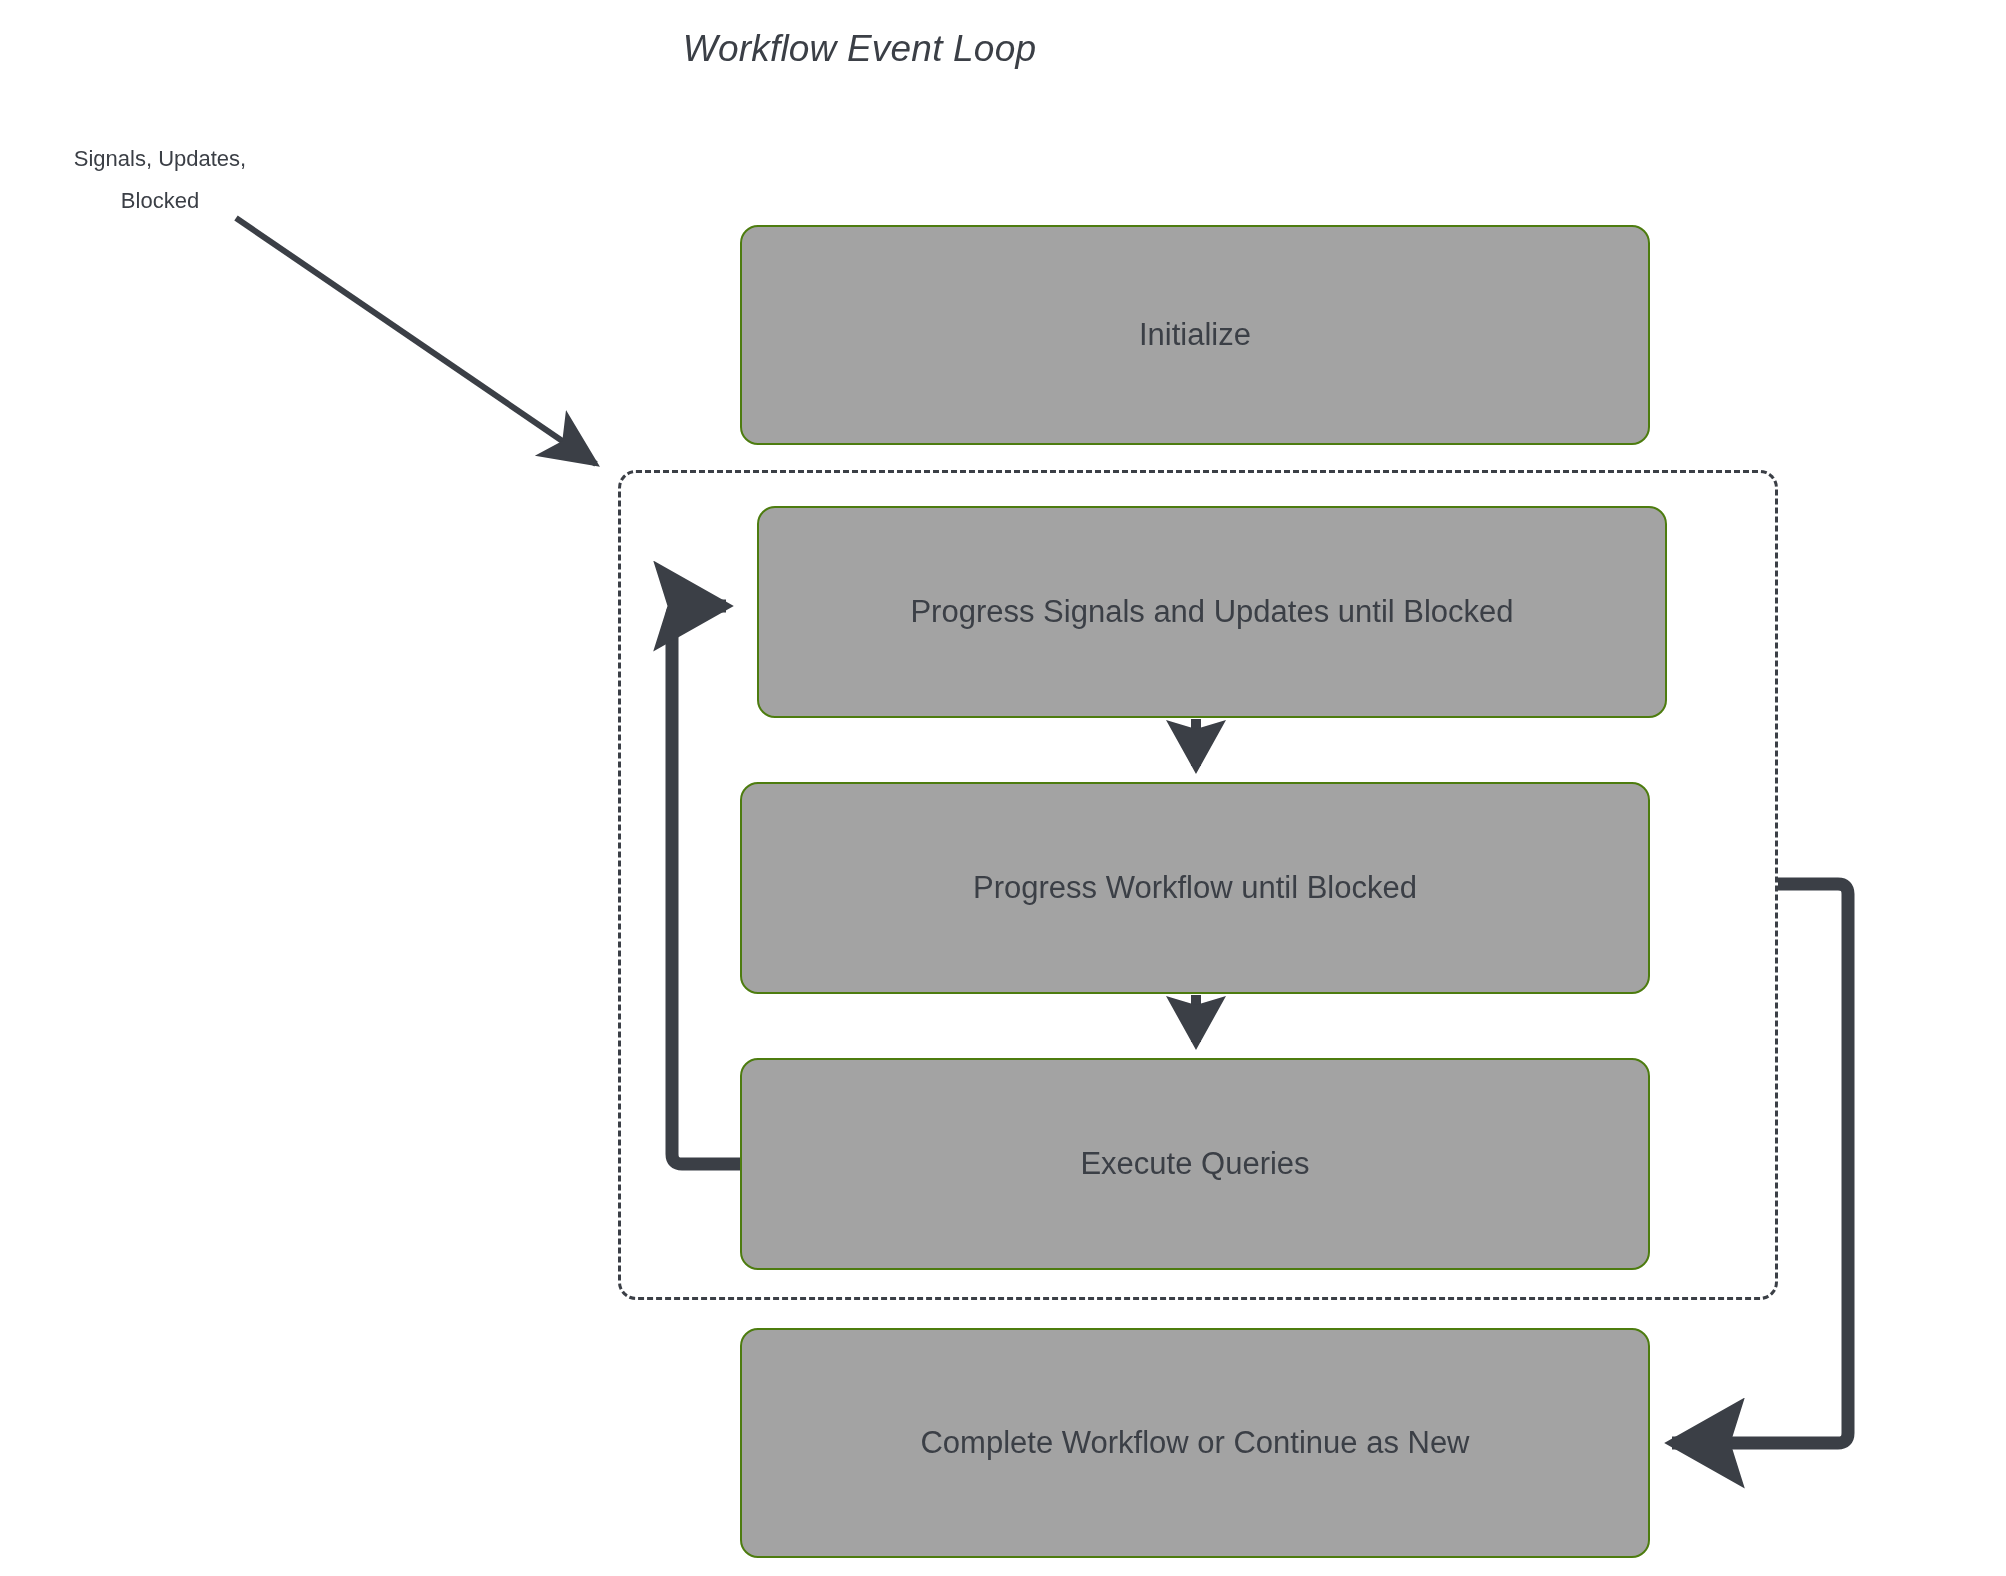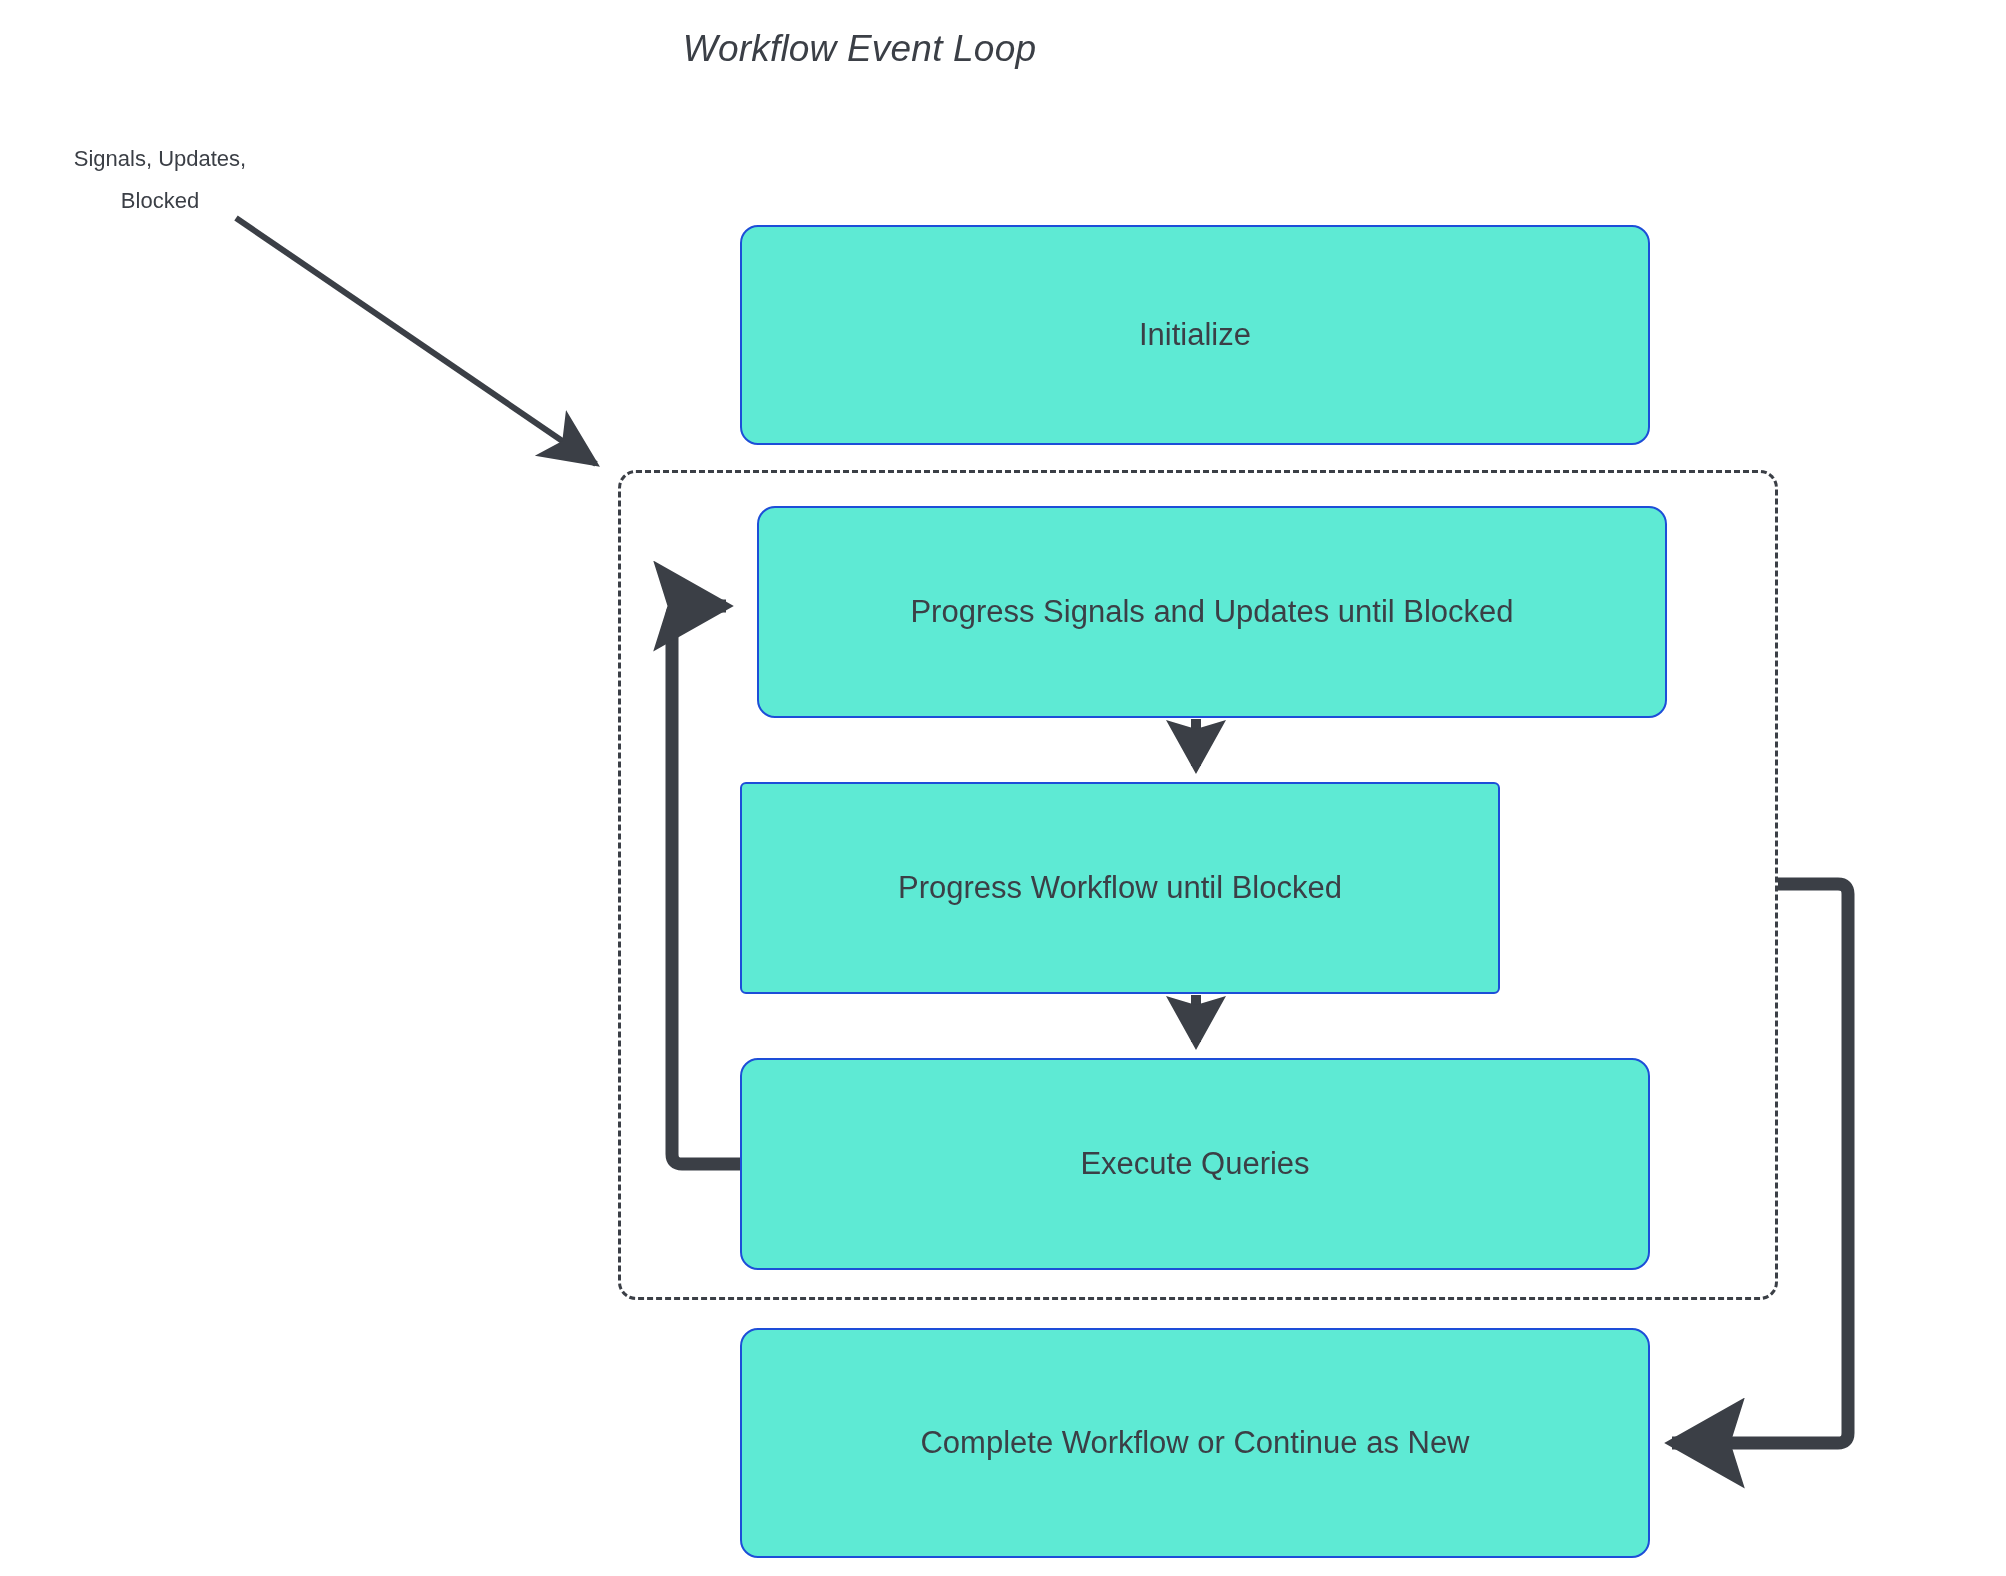--- a/index.html
+++ b/index.html
@@ -47,43 +47,43 @@
     width: 292px;
     text-align: center;
     font-size: 22px;
     line-height: 42px;
     color: #3b3f46;
   }
 
   .node {
     position: absolute;
     box-sizing: border-box;
-    background: #5eead4;
-    border: 2px solid #1d4ed8;
+    background: #a3a3a3;
+    border: 2px solid #4d7c0f;
     border-radius: 18px;
     display: flex;
     align-items: center;
     justify-content: center;
     color: #3b3f46;
     font-size: 31px;
     text-align: center;
     padding: 0 22px;
   }
 
   .loop-container {
     position: absolute;
     box-sizing: border-box;
     border: 3px dashed #3b3f46;
     border-radius: 18px;
     background: transparent;
   }
 
   #node-initialize   { left: 740px;  top: 225px;  width: 910px; height: 220px; }
   #node-progress-su  { left: 757px;  top: 506px;  width: 910px; height: 212px; }
-  #node-progress-wf  { left: 740px;  top: 782px;  width: 760px; height: 212px; border-radius: 6px; }
+  #node-progress-wf  { left: 740px;  top: 782px;  width: 910px; height: 212px; }
   #node-exec-queries { left: 740px;  top: 1058px; width: 910px; height: 212px; }
   #node-complete     { left: 740px;  top: 1328px; width: 910px; height: 230px; }
   #loop-container    { left: 618px;  top: 470px;  width: 1160px; height: 830px; }
 </style>
 </head>
 <body>
 
 <div id="stage">
 
   <div class="diagram-title">Workflow Event Loop</div>

